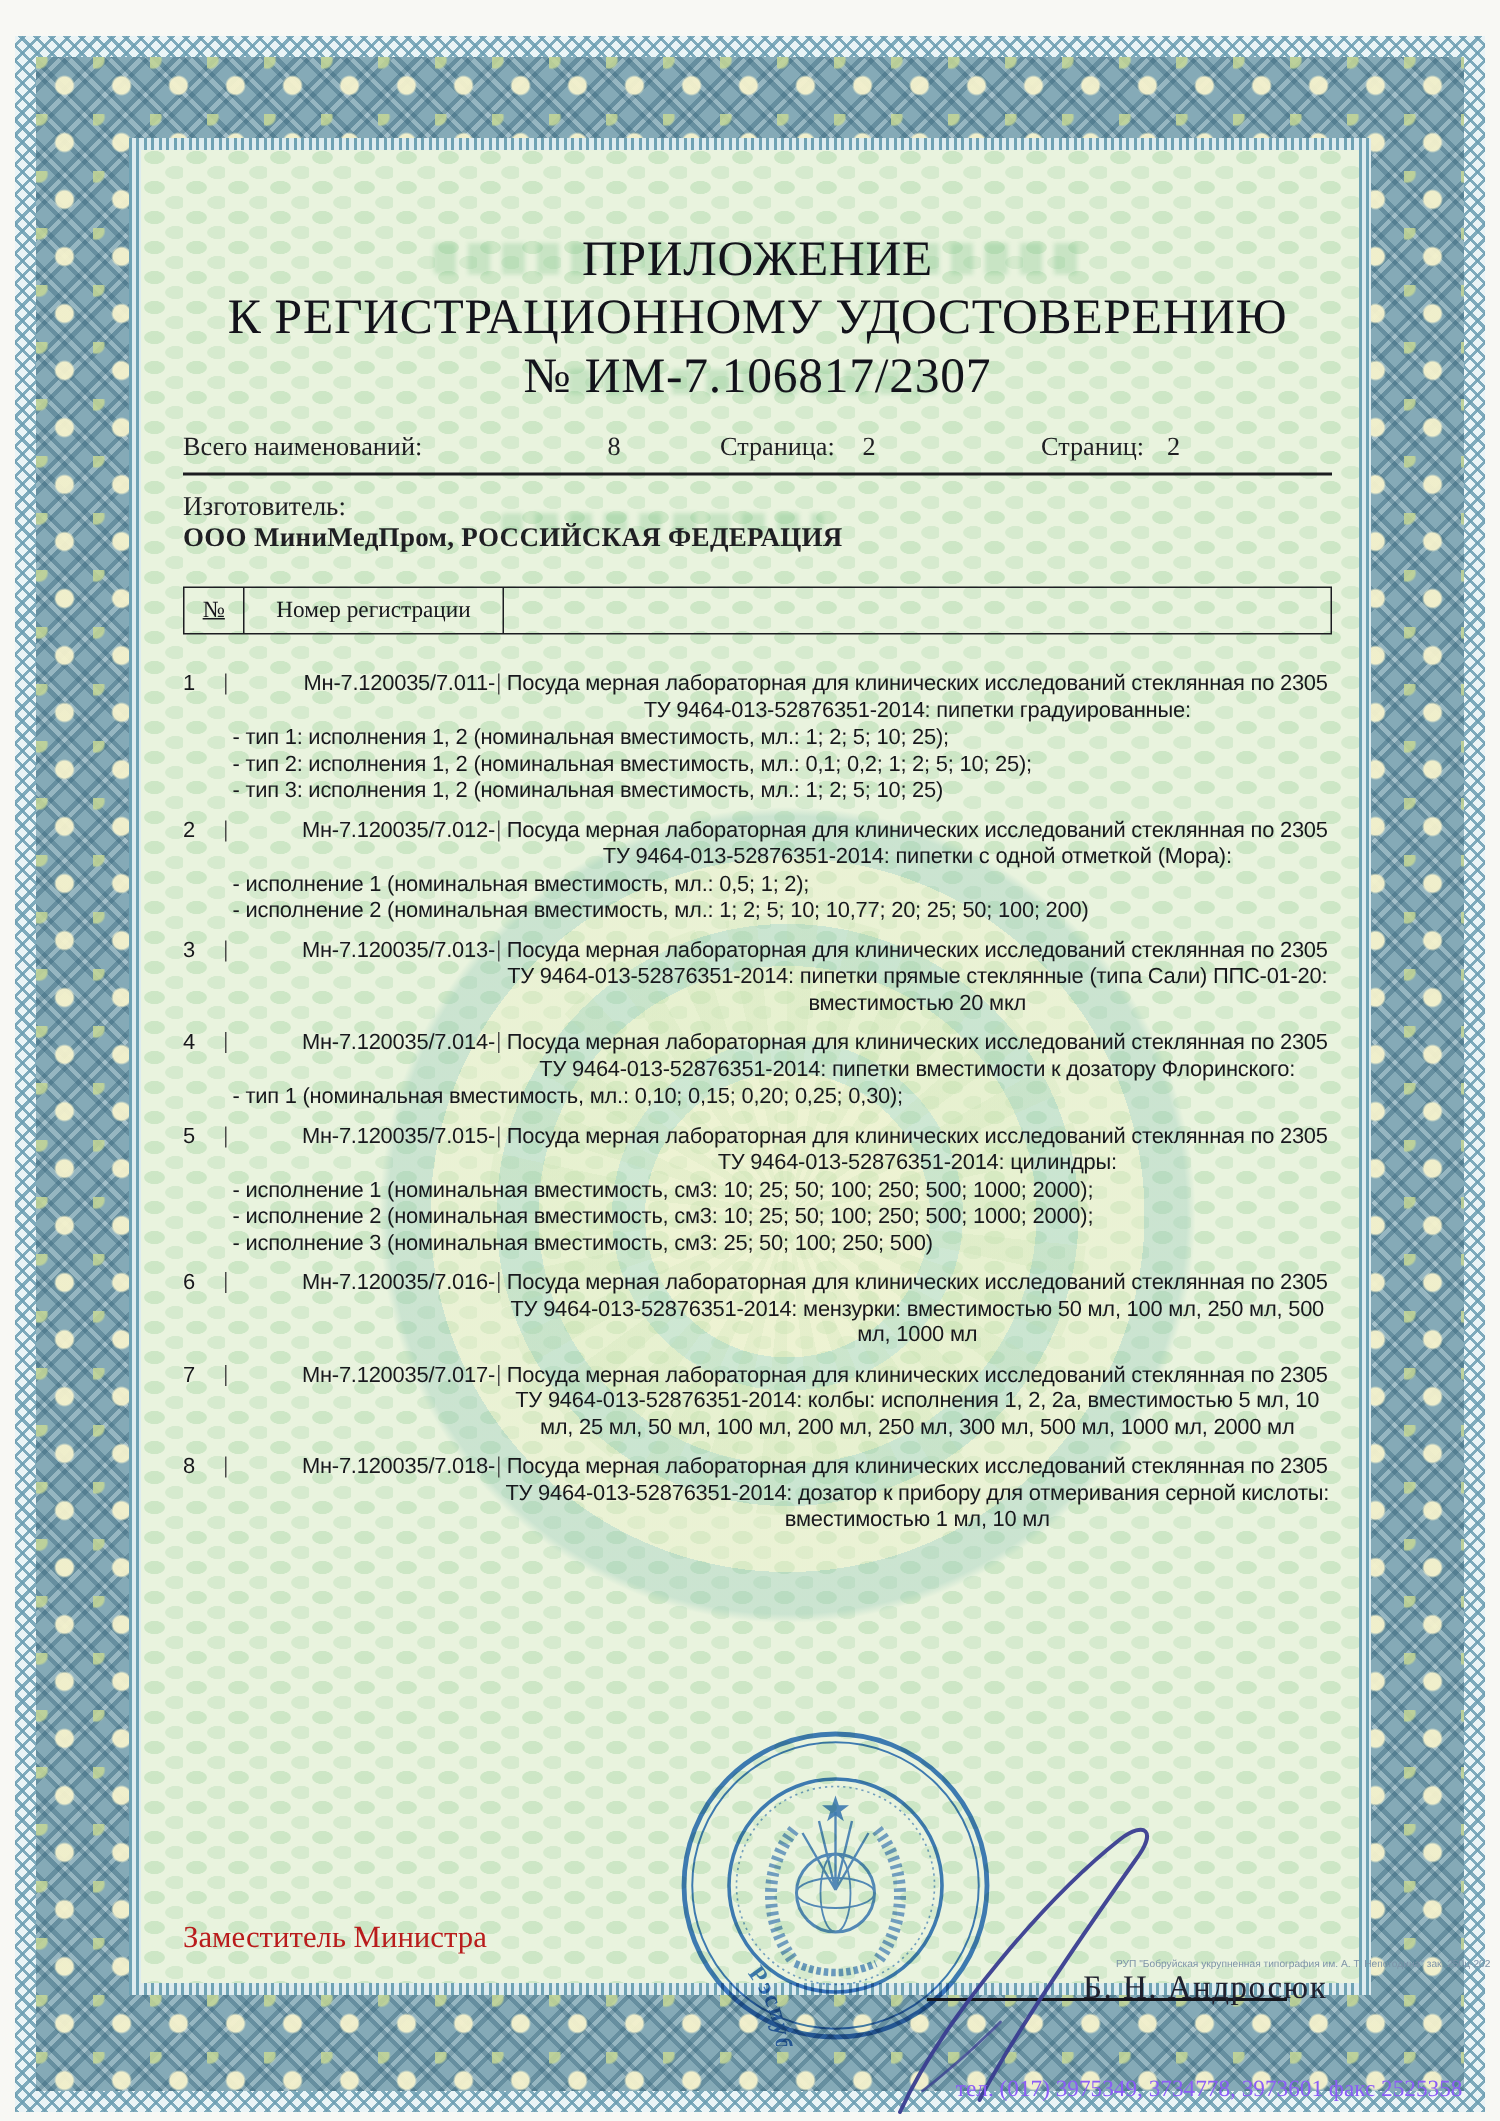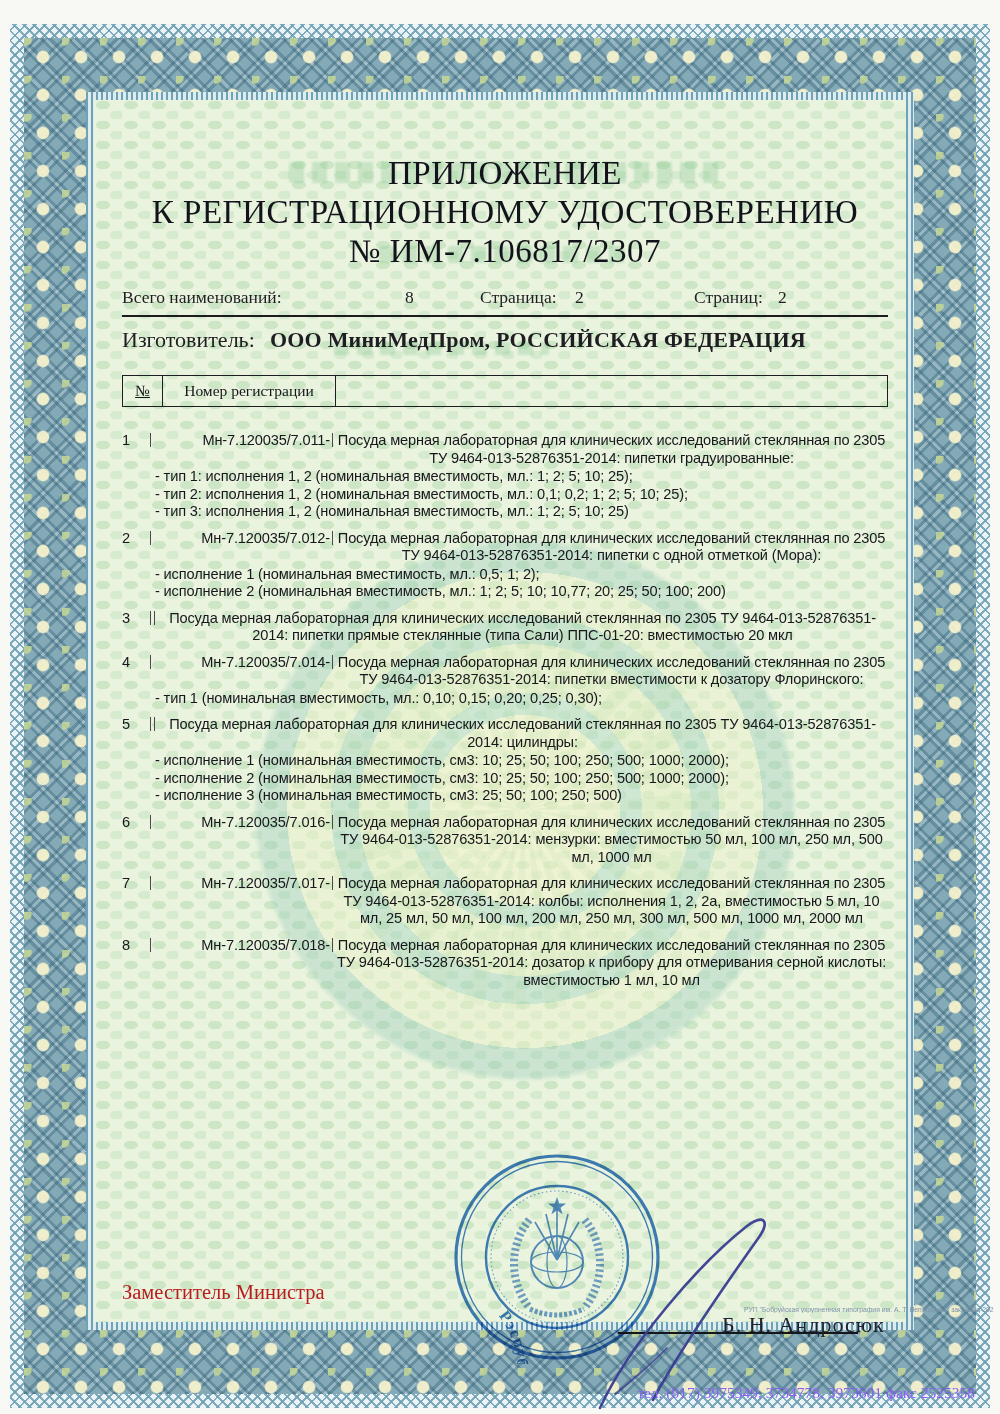--- a/index.html
+++ b/index.html
@@ -44,21 +44,21 @@
   .g3{left:240px;top:242px;width:215px;height:13px;}
   
   .content{position:relative;z-index:2;padding:54px 18px 0 28px;color:#1f1f23;}
   .title{font-family:"Liberation Serif",serif;font-size:33px;line-height:39px;text-align:center;
          color:#13131b;letter-spacing:.5px;}
   .meta{position:relative;height:22px;margin-top:16px;font-family:"Liberation Serif",serif;font-size:17.5px;}
   .meta span{position:absolute;white-space:nowrap;}
   .m-lab1{left:0;} .m-val1{left:283px;} .m-lab2{left:358px;} .m-val2{left:453px;}
   .m-lab3{left:572px;} .m-val3{left:656px;}
   .rule1{margin-top:6px;height:2px;background:#1c1c20;}
-  .manu{display:flex;margin-top:10px;font-family:"Liberation Serif",serif;font-size:22px;}
+  .manu{display:flex;margin-top:10px;font-family:"Liberation Serif",serif;font-size:18px;flex-direction:column;}
   .manu .lab{width:148px;}
   .manu .val{font-weight:bold;letter-spacing:.2px;}
   .thead{margin-top:22px;border:1.6px solid #1d1d22;display:flex;height:30px;align-items:center;
          font-family:"Liberation Serif",serif;font-size:15.5px;color:#17171d;}
   .thc{text-align:center;}
   .th1{width:39px;border-right:1.3px solid #1d1d22;align-self:stretch;line-height:30px;text-decoration:underline;}
   .th2{width:172px;border-right:1.3px solid #1d1d22;align-self:stretch;line-height:30px;}
   .th3{flex:1;}
   .rows{margin-top:25px;font-size:14.6px;line-height:17.5px;color:#17171c;letter-spacing:-.15px;}
   .row{margin-bottom:9px;}
@@ -153,39 +153,41 @@
       </div>
       <div class="ritems">
                     <div>- исполнение 1 (номинальная вместимость, мл.: 0,5; 1; 2);</div>
                     <div>- исполнение 2 (номинальная вместимость, мл.: 1; 2; 5; 10; 10,77; 20; 25; 50; 100; 200)</div>
                   </div>
     </div>
 
     <div class="row">
       <div class="row-head">
         <div class="rnum">3</div>
+        <div class="rreg">Мн-7.120035/7.013-</div>
         <div class="rdesc">Посуда мерная лабораторная для клинических исследований стеклянная по 2305 ТУ 9464-013-52876351-2014: пипетки прямые стеклянные (типа Сали) ППС-01-20: вместимостью 20 мкл</div>
       </div>
 
     </div>
 
     <div class="row">
       <div class="row-head">
         <div class="rnum">4</div>
         <div class="rreg">Мн-7.120035/7.014-</div>
         <div class="rdesc">Посуда мерная лабораторная для клинических исследований стеклянная по 2305 ТУ 9464-013-52876351-2014: пипетки вместимости к дозатору Флоринского:</div>
       </div>
       <div class="ritems">
                     <div>- тип 1 (номинальная вместимость, мл.: 0,10; 0,15; 0,20; 0,25; 0,30);</div>
                   </div>
     </div>
 
     <div class="row">
       <div class="row-head">
         <div class="rnum">5</div>
+        <div class="rreg">Мн-7.120035/7.015-</div>
         <div class="rdesc">Посуда мерная лабораторная для клинических исследований стеклянная по 2305 ТУ 9464-013-52876351-2014: цилиндры:</div>
       </div>
       <div class="ritems">
                     <div>- исполнение 1 (номинальная вместимость, см3: 10; 25; 50; 100; 250; 500; 1000; 2000);</div>
                     <div>- исполнение 2 (номинальная вместимость, см3: 10; 25; 50; 100; 250; 500; 1000; 2000);</div>
                     <div>- исполнение 3 (номинальная вместимость, см3: 25; 50; 100; 250; 500)</div>
                   </div>
     </div>
 
     <div class="row">

